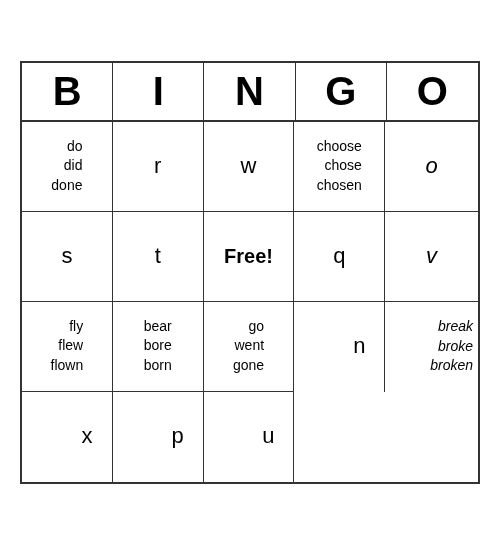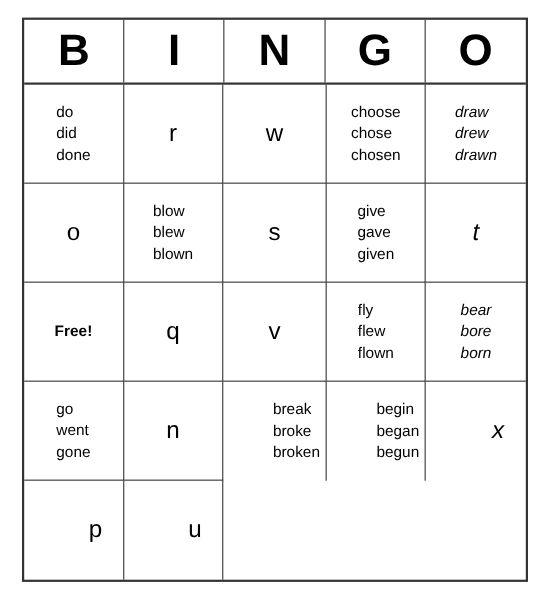--- a/index.html
+++ b/index.html
@@ -30,39 +30,39 @@
     .bingo-header-cell:last-child {
       border-right: none;
     }
     .bingo-grid {
       display: grid;
       grid-template-columns: repeat(5, 1fr);
     }
     .bingo-cell {
       border-right: 1px solid #333;
       border-bottom: 1px solid #333;
-      text-align: left;
+      text-align: right;
       padding: 10px 5px;
       font-size: 14px;
       line-height: 1.4;
       min-height: 90px;
       display: flex;
       align-items: center;
       justify-content: center;
     }
     .bingo-cell:nth-child(5n) {
       border-right: none;
       font-style: italic;
     }
     .bingo-grid .bingo-cell:nth-last-child(-n+5) {
       border-bottom: none;
       margin-left: 40px;
     }
     .free-cell {
-      font-size: 14px;
+      font-size: 20px;
       font-weight: bold;
     }
     .letter-cell {
       font-size: 22px;
     }
   </style>
 </head>
 <body>
 
 <div class="bingo-card">
@@ -71,32 +71,28 @@
       <div class="bingo-header-cell">I</div>
       <div class="bingo-header-cell">N</div>
       <div class="bingo-header-cell">G</div>
       <div class="bingo-header-cell">O</div>
     </div>
   <div class="bingo-grid">
   <div class="bingo-cell">do<br>did<br>done</div>
       <div class="bingo-cell letter-cell">r</div>
       <div class="bingo-cell letter-cell">w</div>
       <div class="bingo-cell">choose<br>chose<br>chosen</div>
-      <div class="bingo-cell">draw<br>drew<br>drawn</div>
       <div class="bingo-cell letter-cell">o</div>
-      <div class="bingo-cell">blow<br>blew<br>blown</div>
       <div class="bingo-cell letter-cell">s</div>
-      <div class="bingo-cell">give<br>gave<br>given</div>
       <div class="bingo-cell letter-cell">t</div>
       <div class="bingo-cell free-cell">Free!</div>
       <div class="bingo-cell letter-cell">q</div>
       <div class="bingo-cell letter-cell">v</div>
       <div class="bingo-cell">fly<br>flew<br>flown</div>
       <div class="bingo-cell">bear<br>bore<br>born</div>
       <div class="bingo-cell">go<br>went<br>gone</div>
       <div class="bingo-cell letter-cell">n</div>
       <div class="bingo-cell">break<br>broke<br>broken</div>
-      <div class="bingo-cell">begin<br>began<br>begun</div>
       <div class="bingo-cell letter-cell">x</div>
       <div class="bingo-cell letter-cell">p</div>
       <div class="bingo-cell letter-cell">u</div>
     </div>
 </div>
 
 </body></html>

